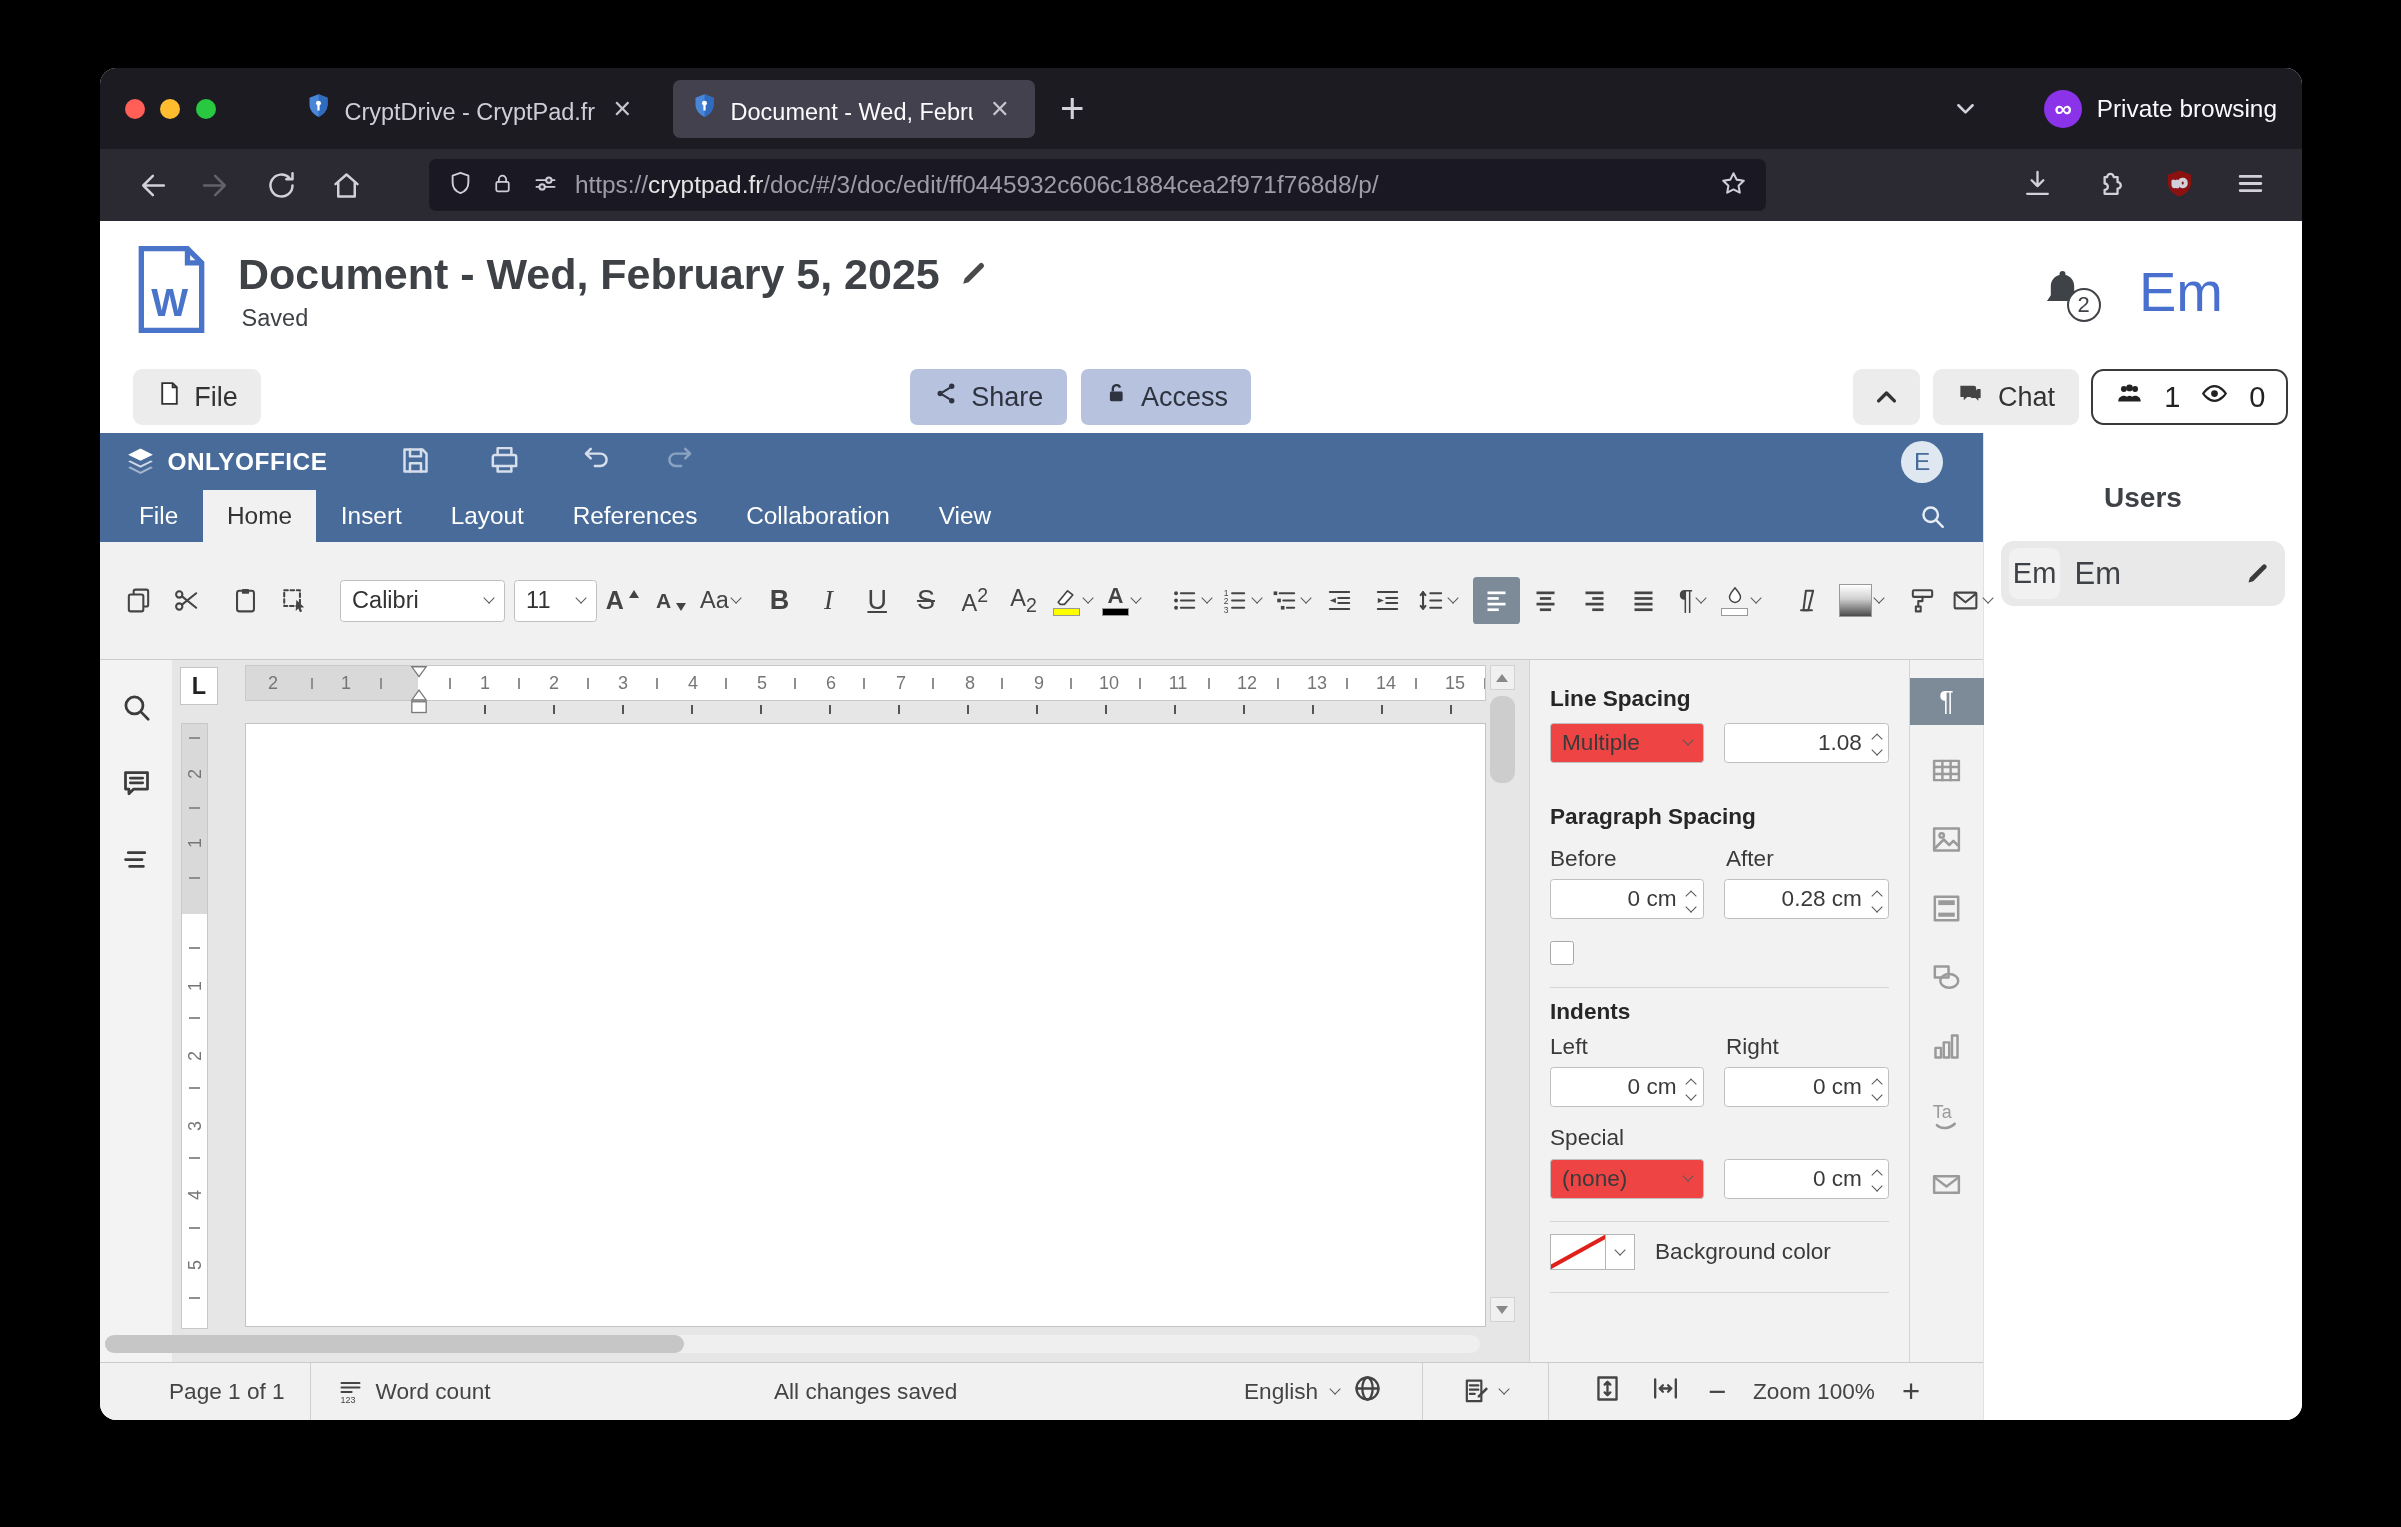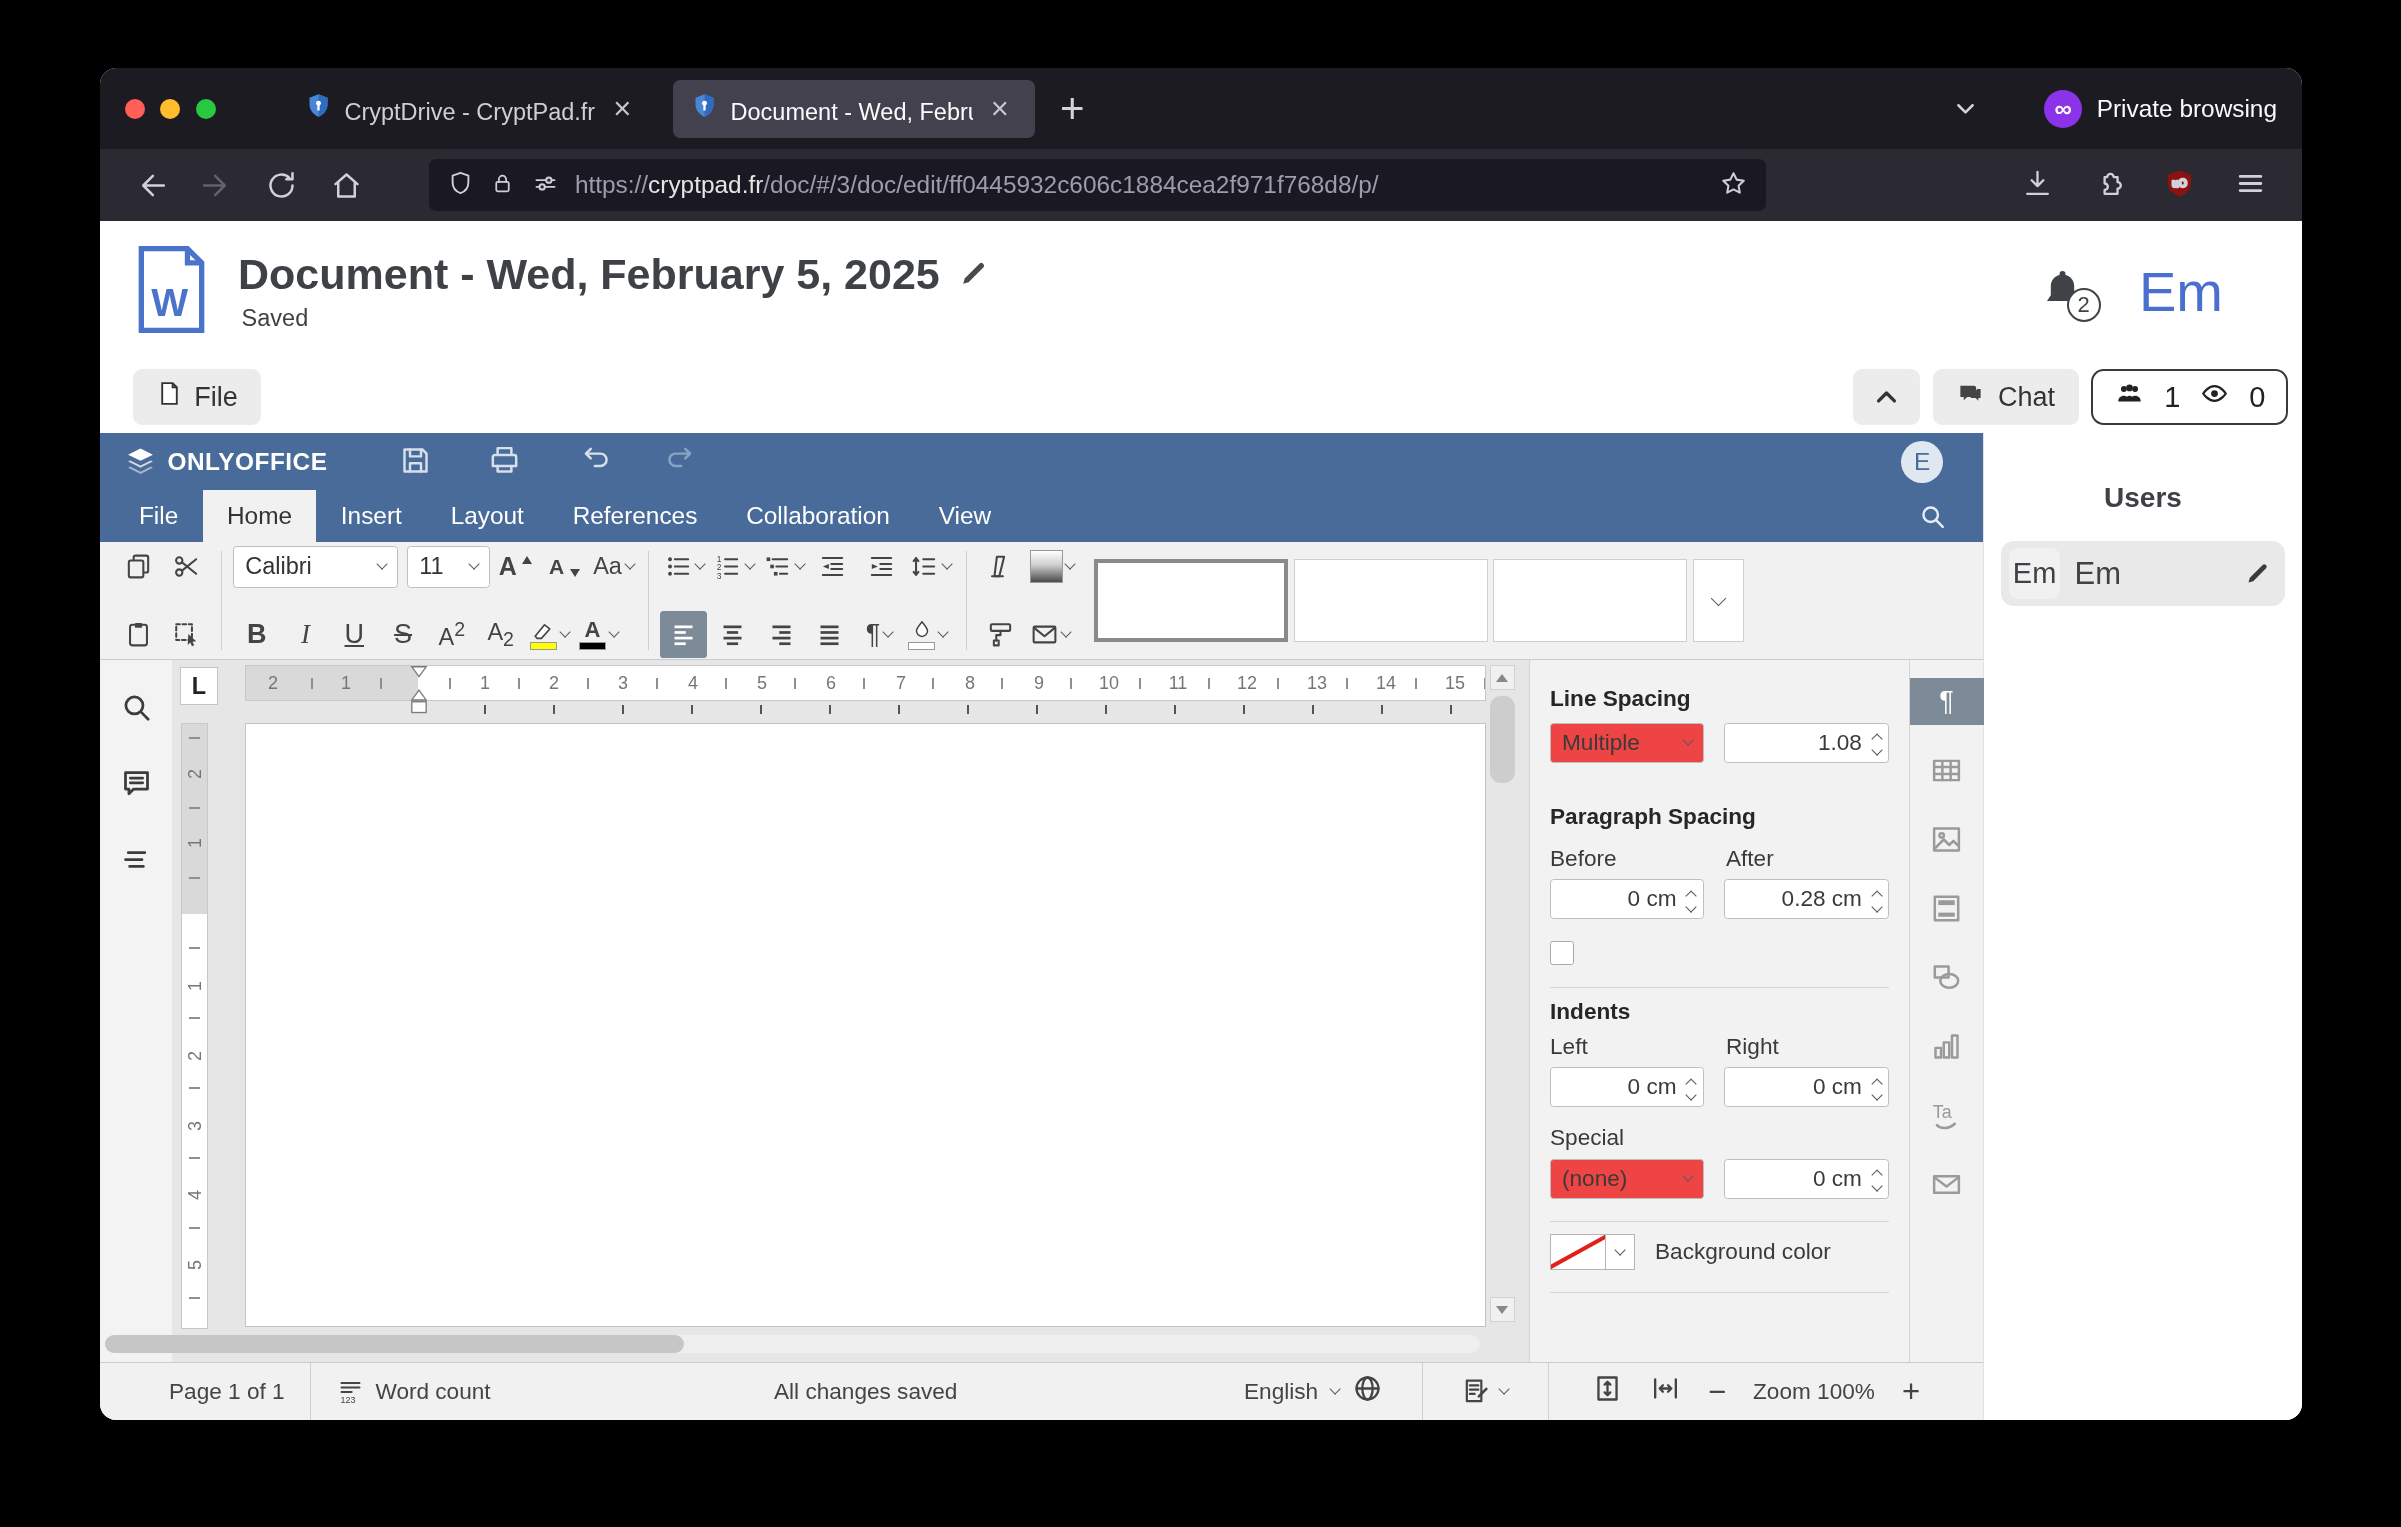--- a/index.html
+++ b/index.html
@@ -62,21 +62,21 @@
   .oo-top-icons svg{stroke:#d6dfeb;fill:none;stroke-width:1.8;stroke-linecap:round;stroke-linejoin:round;}
   .oo-top-icons .dim svg{stroke:#8ba3c2;}
   .oo-avatar{margin-left:auto;margin-right:16.3px;width:42px;height:42px;border-radius:50%;background:#dfe7f1;color:#486b9a;font-size:24.4px;display:flex;align-items:center;justify-content:center;}
   .oo-menubar{height:52px;background:#486b9a;display:flex;align-items:stretch;padding:0 14.5px;flex:none;}
   .mtab{display:flex;align-items:center;padding:0 24.4px;color:#fff;font-size:24.4px;}
   .mtab.active{background:#f1f1f1;color:#333;}
   .menu-search{margin-left:auto;display:flex;align-items:center;padding-right:22px;}
   .menu-search svg{stroke:#e7edf5;fill:none;stroke-width:2;stroke-linecap:round;}
 
   .oo-toolbar{height:118px;background:#f1f1f1;border-bottom:0.9px solid #cbcbcb;display:flex;align-items:center;padding:0 14.5px;flex:none;}
-  .grp{display:flex;flex-direction:column;gap:19px;}
+  .grp{display:flex;flex-direction:row;gap:12px;}
   .trow{display:flex;align-items:center;gap:1.8px;height:49px;}
   .tbtn{min-width:47px;height:47px;display:flex;align-items:center;justify-content:center;border-radius:3.6px;color:#444;gap:3.6px;padding:0 3.6px;}
   .tbtn svg{stroke:#444;fill:none;stroke-width:1.7;stroke-linecap:round;stroke-linejoin:round;}
   .tbtn.active{background:#7d8a98;}
   .tbtn.active svg{stroke:#fff;}
   .tbtn.active svg rect{fill:#fff;}
   .sep{width:0.9px;align-self:stretch;margin:9px 11px;background:#cfcfcf;}
   .chv{width:8.1px;height:8.1px;border-right:1.8px solid #5a5a5a;border-bottom:1.8px solid #5a5a5a;transform:rotate(45deg);display:inline-block;margin-top:-4.5px;flex:none;}
   .chv.up{transform:rotate(-135deg);margin-top:4.5px;}
   .combo{height:42px;background:#fff;border:0.9px solid #bfbfbf;border-radius:3.6px;display:flex;align-items:center;justify-content:space-between;padding:0 11px;font-size:23.5px;color:#333;}
@@ -307,20 +307,38 @@
     </div>
 
     <div class="pad-toolbar">
       <button class="pbtn">
         <span><svg width="25" height="27" viewBox="0 0 24 24">
               <path d="M5 2h10l4 4v16H5z" fill="#fff" stroke="#333" stroke-width="1.8"></path>
               <path d="M15 2v4h4" fill="none" stroke="#333" stroke-width="1.8"></path>
             </svg></span>
         <span>File</span>
       </button>
+      <div class="ptb-center">
+        <button class="pbtn blue">
+          <span><svg width="25" height="25" viewBox="0 0 24 24">
+                <circle cx="17" cy="5" r="2.6" fill="#2e3340"></circle>
+                <circle cx="6" cy="12" r="2.6" fill="#2e3340"></circle>
+                <circle cx="17" cy="19" r="2.6" fill="#2e3340"></circle>
+                <path d="M8 11l7-4.5M8 13l7 4.5" stroke="#2e3340" stroke-width="2"></path>
+              </svg></span>
+          <span>Share</span>
+        </button>
+        <button class="pbtn blue">
+          <span><svg width="23.5" height="25" viewBox="0 0 24 24">
+                <rect x="5" y="10" width="13" height="10" rx="1.5" fill="#2e3340"></rect>
+                <path d="M8 10V7a3.8 3.8 0 0 1 7.4-1" fill="none" stroke="#2e3340" stroke-width="2.4"></path>
+              </svg></span>
+          <span>Access</span>
+        </button>
+      </div>
       <div class="ptb-right">
         <button class="pbtn sq">
             <svg width="27" height="27" viewBox="0 0 24 24">
               <path d="M5 15l7-7 7 7" stroke="#333" stroke-width="3" fill="none" stroke-linecap="round" stroke-linejoin="round"></path>
             </svg>
           </button>
         <button class="pbtn">
           <span><svg width="29" height="27" viewBox="0 0 24 24">
                 <path d="M3 5h12a2 2 0 0 1 2 2v6a2 2 0 0 1-2 2H9l-3 3v-3H3z" fill="#444"></path>
                 <path d="M18 8h3v8h-2v2.4L16.5 16H12" fill="#444"></path>

